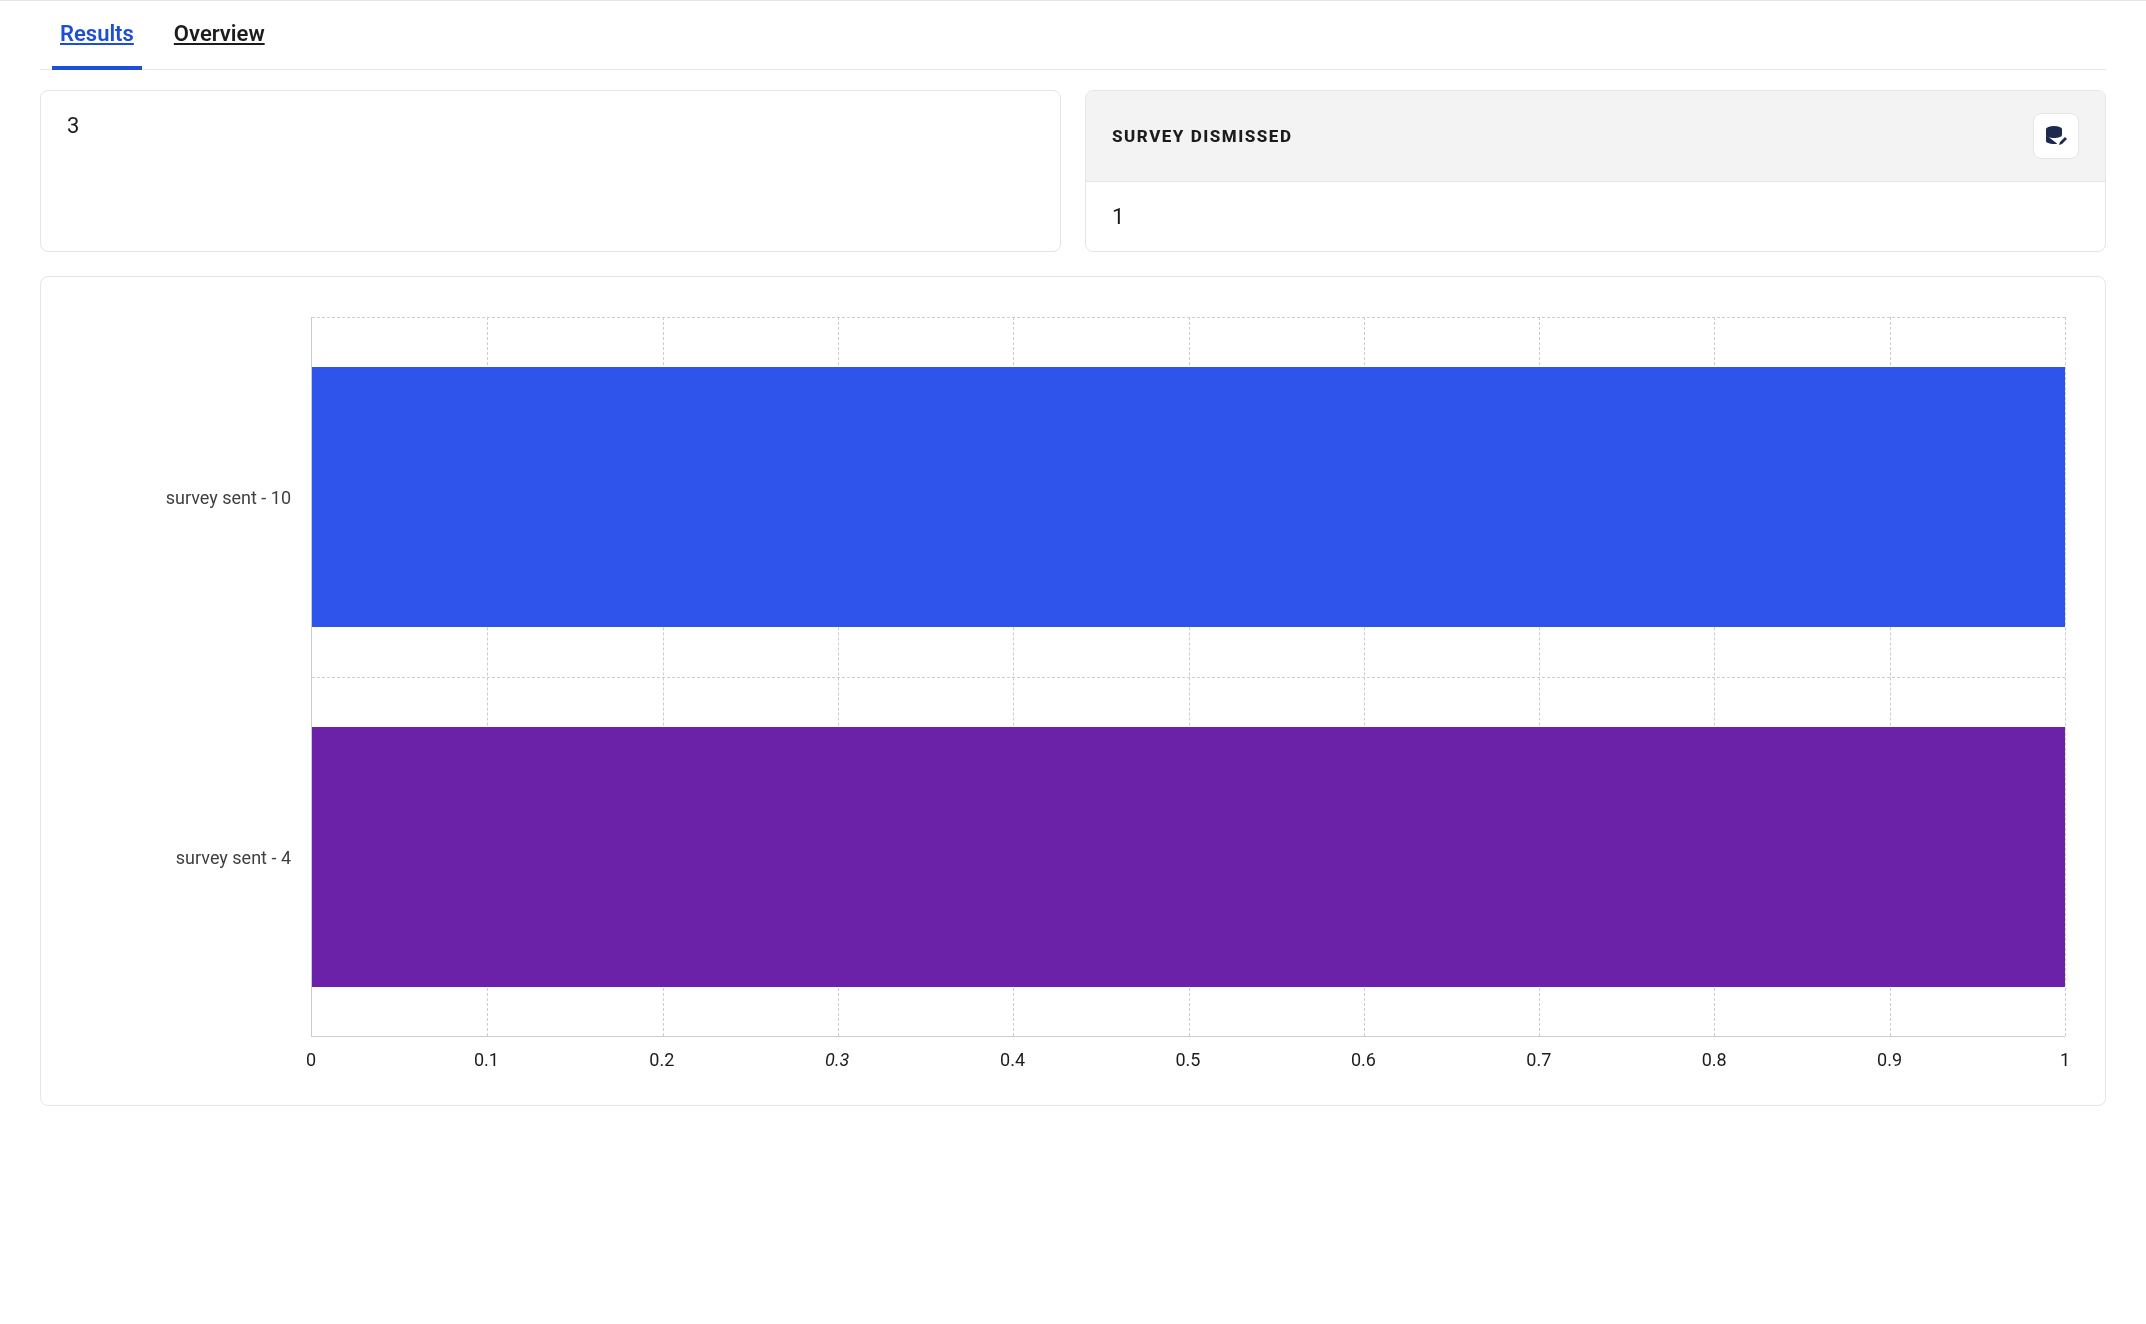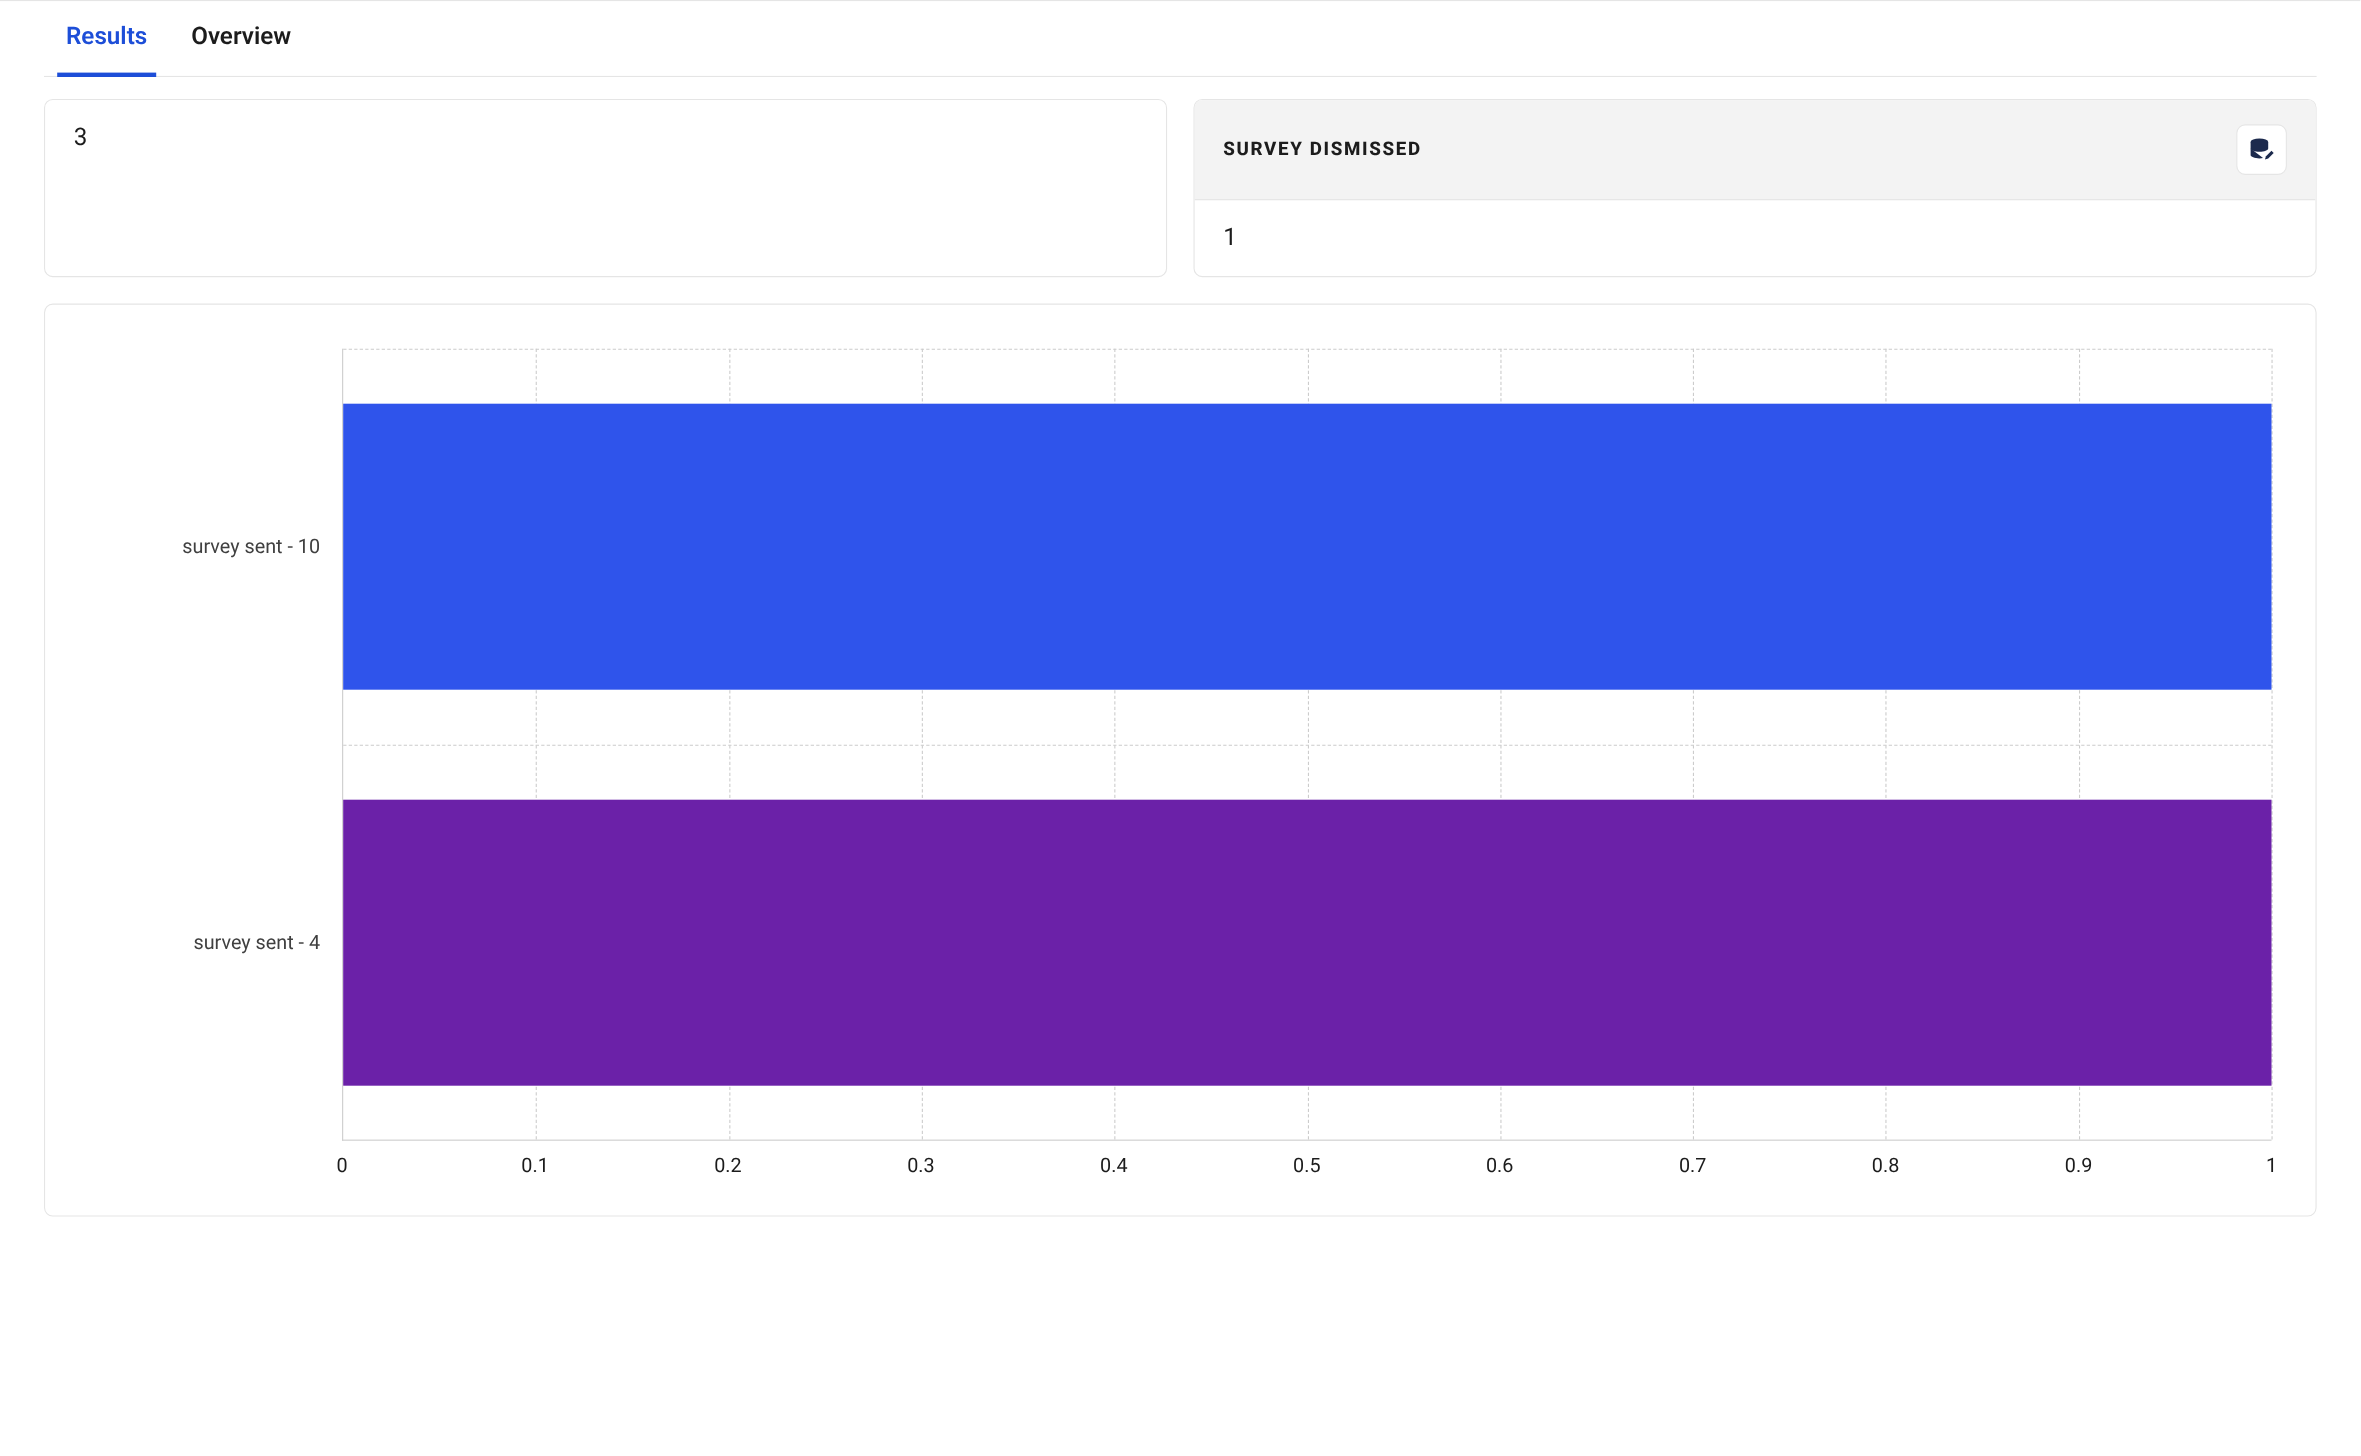--- a/index.html
+++ b/index.html
@@ -24,20 +24,21 @@
       padding: 0 12px;
     }
     .tab {
       padding: 20px 8px;
       font-size: 22px;
       font-weight: 600;
       cursor: pointer;
       color: #1c1c1c;
       border-bottom: 4px solid transparent;
       margin-bottom: -1px;
+      text-decoration: underline;
     }
     .tab.active {
       color: #1d4ed8;
       border-bottom-color: #1d4ed8;
     }
     .cards-row {
       display: flex;
       gap: 24px;
       margin-top: 20px;
     }
@@ -194,21 +195,21 @@
           <div class="bar" style="top: 50.4px; height: 259.2px; width: 100%; background: rgb(47, 84, 235);"></div>
           <div class="gridline-h" style="top: 360px;"></div>
           <div class="bar" style="top: 410.4px; height: 259.2px; width: 100%; background: rgb(107, 33, 168);"></div>
           <div class="gridline-h" style="top: 0px;"></div>
         </div>
     </div>
     <div class="x-axis" id="x-axis">
         <div class="x-tick" style="left: 0%;">0</div>
         <div class="x-tick" style="left: 10%;">0.1</div>
         <div class="x-tick" style="left: 20%;">0.2</div>
-        <div class="x-tick" style="left: 30%;">0.3</div>
+        <div class="x-tick" style="left: 30%; font-style: italic;">0.3</div>
         <div class="x-tick" style="left: 40%;">0.4</div>
         <div class="x-tick" style="left: 50%;">0.5</div>
         <div class="x-tick" style="left: 60%;">0.6</div>
         <div class="x-tick" style="left: 70%;">0.7</div>
         <div class="x-tick" style="left: 80%; text-align: center;">0.8</div>
         <div class="x-tick" style="left: 90%;">0.9</div>
         <div class="x-tick" style="left: 100%;">1</div>
       </div>
   </div>
 </div>

